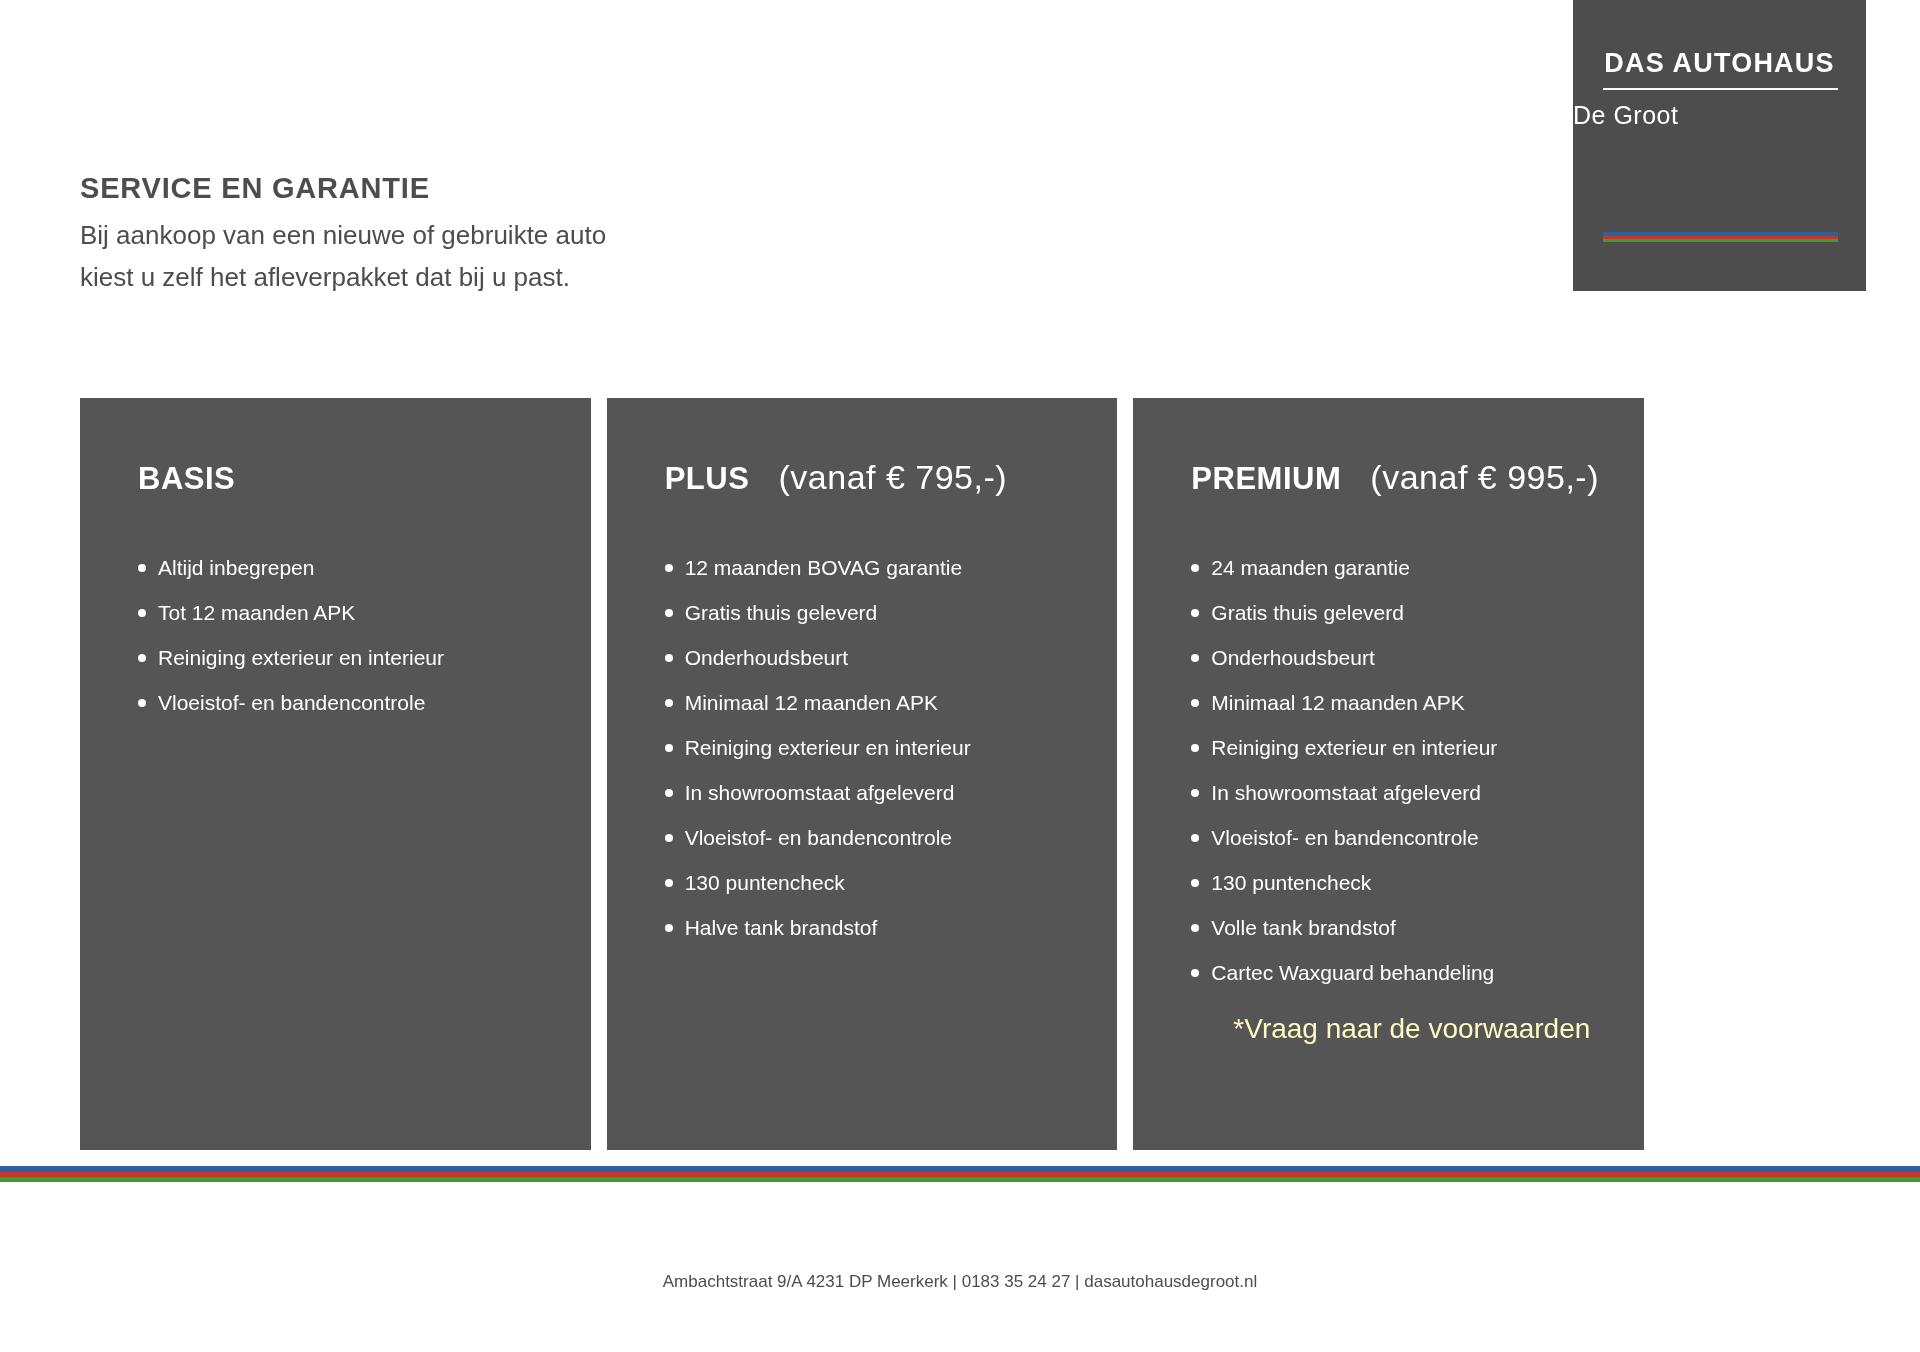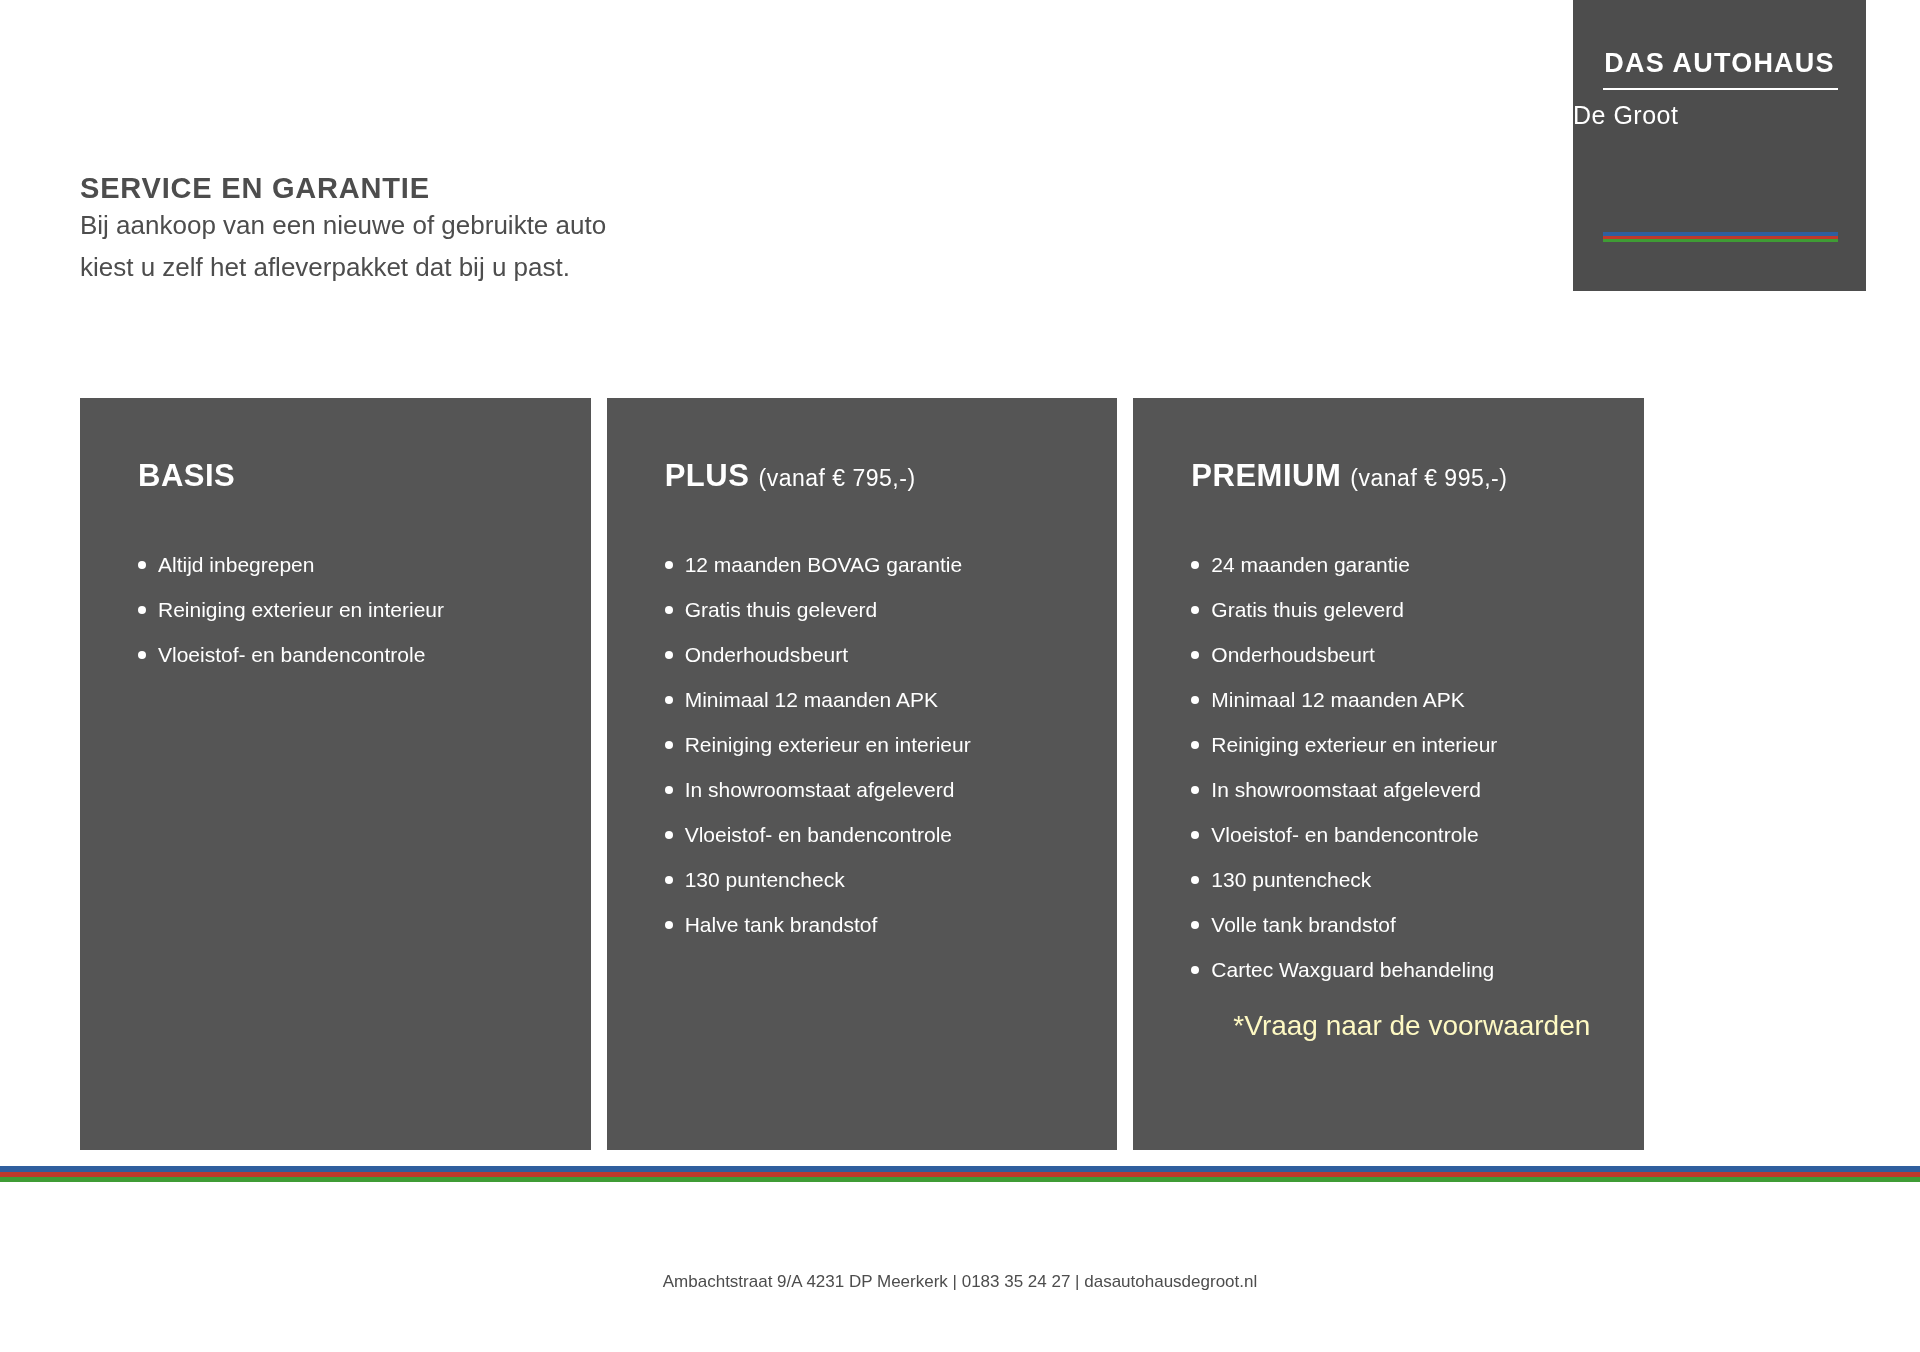--- a/index.html
+++ b/index.html
@@ -82,21 +82,21 @@
     left: 80px;
     top: 172px;
     color: #4d4d4d;
     font-size: 29px;
     font-weight: bold;
     letter-spacing: 0.8px;
   }
   .subheading {
     position: absolute;
     left: 80px;
-    top: 204px;
+    top: 214px;
     color: #4d4d4d;
     font-size: 26px;
     line-height: 42px;
     font-weight: normal;
   }
 
   
   .cards {
     position: absolute;
     left: 80px;
@@ -115,21 +115,22 @@
   }
   .card-title {
     color: #ffffff;
     font-size: 31px;
     font-weight: bold;
     letter-spacing: 0.5px;
     margin: 0 0 0 22px;
   }
   .card-title .price {
     font-weight: normal;
-    font-size: 23px;
+    font-size: 34px;
+    margin-left: 20px;
   }
   .features {
     list-style: none;
     margin: 48px 0 0 0;
     padding: 0;
   }
   .features li {
     position: relative;
     color: #ffffff;
     font-size: 21px;
@@ -203,20 +204,21 @@
 
   <div class="cards">
 
     <div class="card">
       <div class="card-title">
         <span>BASIS</span>
         <span class="price"></span>
       </div>
       <ul class="features">
         <li>Altijd inbegrepen</li>
+        <li>Tot 12 maanden APK</li>
         <li>Reiniging exterieur en interieur</li>
         <li>Vloeistof- en bandencontrole</li>
       </ul>
     </div>
 
     <div class="card">
       <div class="card-title">
         <span>PLUS</span>
         <span class="price">(vanaf € 795,-)</span>
       </div>

